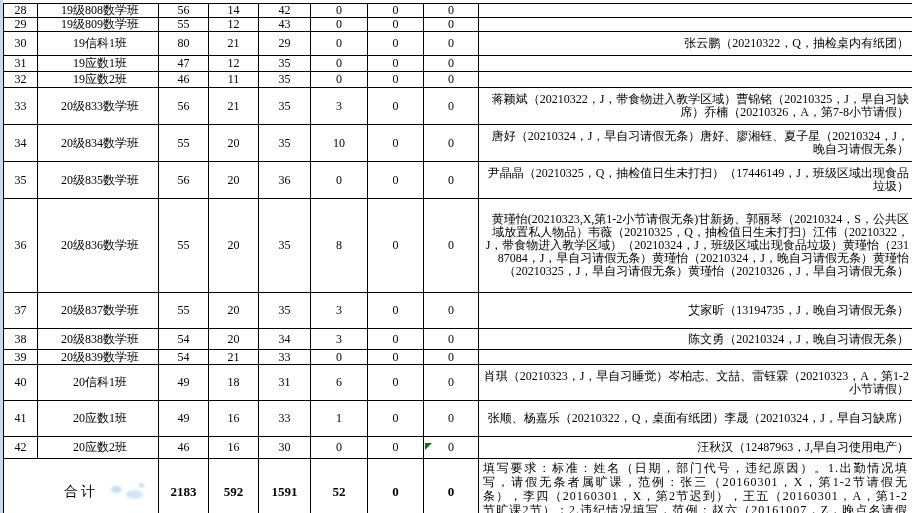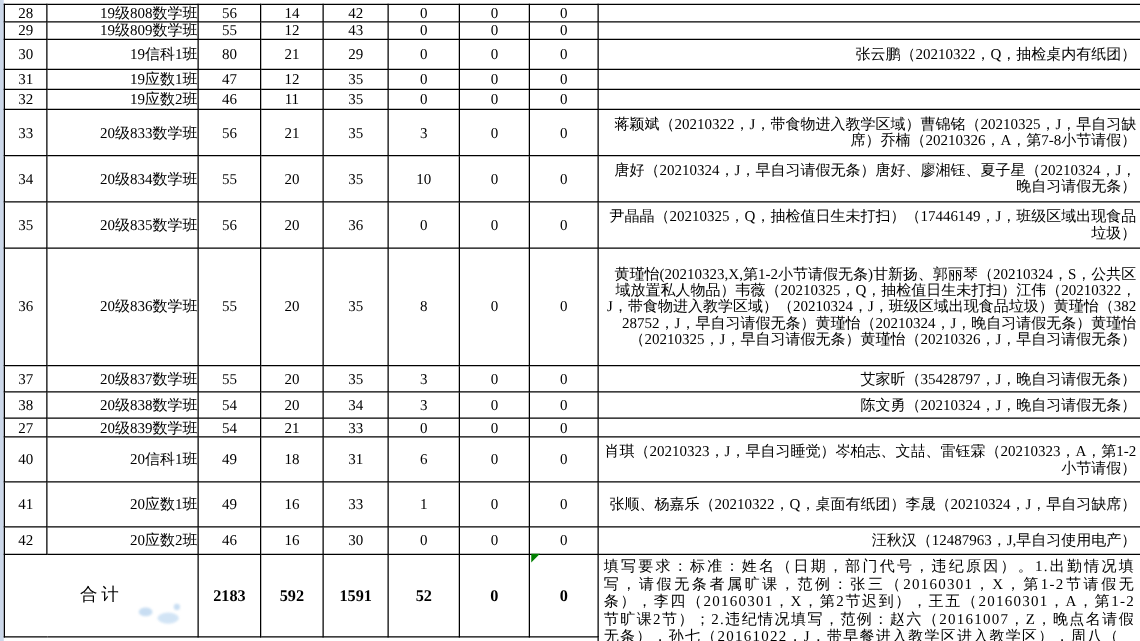--- a/index.html
+++ b/index.html
@@ -5,21 +5,21 @@
   * { margin:0; padding:0; box-sizing:border-box; }
   html,body { width:912px; height:513px; overflow:hidden; background:#ffffff;
               font-family:"Liberation Serif","DejaVu Serif",serif; color:#000; }
   .stage { position:relative; width:912px; height:513px; overflow:hidden; }
   .edge-strip { position:absolute; left:0; top:0; width:3px; height:513px; background:#ccd8ea; }
   table.grid { position:absolute; left:3px; top:3px; width:909px;
                border-collapse:collapse; table-layout:fixed; }
   td { border:1px solid #000; font-size:12px; overflow:hidden; padding:0;
        vertical-align:middle; line-height:13px; }
   td.num  { text-align:center; }
-  td.cls  { text-align:right; padding-left:4px; white-space:nowrap; }
+  td.cls  { text-align:center; padding-left:4px; white-space:nowrap; }
   td.val  { text-align:center; }
   td.rmk  { text-align:right; padding:1px 3px; word-break:break-all; }
   td.total-label { text-align:center; font-weight:normal; font-size:14px; letter-spacing:3px; }
   td.bold { font-weight:bold; font-size:13px; }
   td.rmk-bottom { text-align:justify; vertical-align:top; padding:2px 4px 0 4px;
                   word-break:break-all; line-height:14px; letter-spacing:1px;
                   border-bottom:none; }
   td.nb { border:none; }
   .err-triangle { position:absolute; left:425px; top:443px; width:0; height:0;
                   border-top:7px solid #008000; border-right:7px solid transparent; }
@@ -146,49 +146,49 @@
 
     <tr style="height:94px">
       <td class="num">36</td>
       <td class="cls">20级836数学班</td>
       <td class="val">55</td>
       <td class="val">20</td>
       <td class="val">35</td>
       <td class="val">8</td>
       <td class="val">0</td>
       <td class="val">0</td>
-      <td class="rmk">黄瑾怡(20210323,X,第1-2小节请假无条)甘新扬、郭丽琴（20210324，S，公共区域放置私人物品）韦薇（20210325，Q，抽检值日生未打扫）江伟（20210322，J，带食物进入教学区域）（20210324，J，班级区域出现食品垃圾）黄瑾怡（38228752，J，早自习请假无条）黄瑾怡（20210324，J，晚自习请假无条）黄瑾怡（20210325，J，早自习请假无条）黄瑾怡（20210326，J，早自习请假无条）</td>
-    </tr>
-
-    <tr style="height:21px">
+      <td class="rmk">黄瑾怡(20210323,X,第1-2小节请假无条)甘新扬、郭丽琴（20210324，S，公共区域放置私人物品）韦薇（20210325，Q，抽检值日生未打扫）江伟（20210322，J，带食物进入教学区域）（20210324，J，班级区域出现食品垃圾）黄瑾怡（23187084，J，早自习请假无条）黄瑾怡（20210324，J，晚自习请假无条）黄瑾怡（20210325，J，早自习请假无条）黄瑾怡（20210326，J，早自习请假无条）</td>
+    </tr>
+
+    <tr style="height:36px">
       <td class="num">37</td>
       <td class="cls">20级837数学班</td>
       <td class="val">55</td>
       <td class="val">20</td>
       <td class="val">35</td>
       <td class="val">3</td>
       <td class="val">0</td>
       <td class="val">0</td>
-      <td class="rmk">艾家昕（35428797，J，晚自习请假无条）</td>
+      <td class="rmk">艾家昕（13194735，J，晚自习请假无条）</td>
     </tr>
 
     <tr style="height:21px">
       <td class="num">38</td>
       <td class="cls">20级838数学班</td>
       <td class="val">54</td>
       <td class="val">20</td>
       <td class="val">34</td>
       <td class="val">3</td>
       <td class="val">0</td>
       <td class="val">0</td>
       <td class="rmk">陈文勇（20210324，J，晚自习请假无条）</td>
     </tr>
 
     <tr style="height:15px">
-      <td class="num">27</td>
+      <td class="num">39</td>
       <td class="cls">20级839数学班</td>
       <td class="val">54</td>
       <td class="val">21</td>
       <td class="val">33</td>
       <td class="val">0</td>
       <td class="val">0</td>
       <td class="val">0</td>
       <td class="rmk"></td>
     </tr>
 

